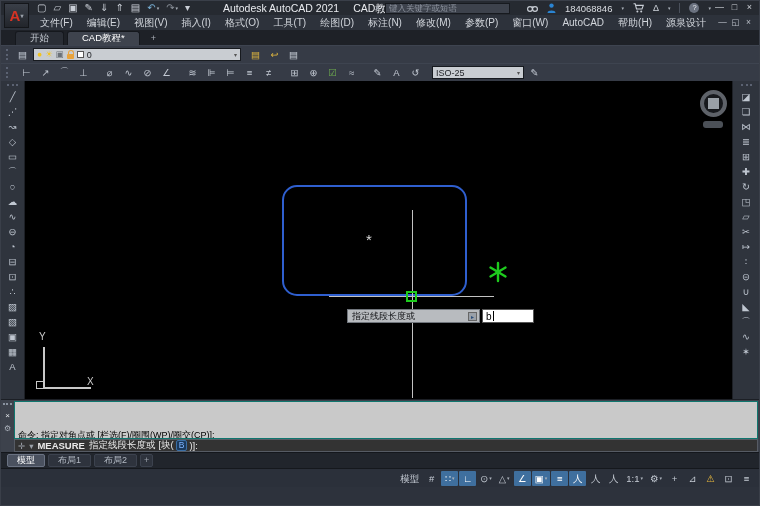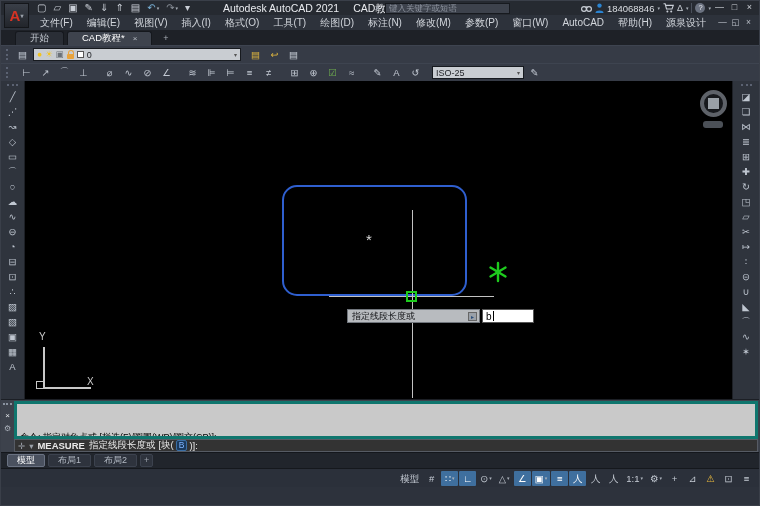--- a/index.html
+++ b/index.html
@@ -13,42 +13,42 @@
   .logo .logo-dd{font-size:6px;color:#9aa0aa;vertical-align:3px;}
   .qat{margin-left:36px;display:flex;align-items:center;gap:7px;}
   .qbtn{background:none;border:none;padding:0;color:#c9ced6;font-size:10px;line-height:12px;display:flex;align-items:center;gap:1px;cursor:pointer;}
   .ddarrow{display:none;font-size:5px;color:#aab0ba;}
   .ddarrow.dd{display:inline;}
   .title-text{position:absolute;left:222px;top:1px;font-size:10.5px;color:#e9ebef;white-space:nowrap;}
   .title-text .doc{margin-left:14px;}
   .search-caret{position:absolute;left:375px;top:3px;font-size:7px;color:#9aa0aa;cursor:pointer;}
   .searchbox{position:absolute;left:384px;top:2px;width:125px;height:11px;background:#3d424c;border:1px solid #171a1f;
              font-size:8.5px;color:#8d939e;padding:0 3px;line-height:9px;cursor:text;}
-  .tb-right{position:absolute;right:48px;top:0;height:14px;display:flex;align-items:center;gap:3px;}
+  .tb-right{position:absolute;right:48px;top:0;height:14px;display:flex;align-items:center;gap:9px;}
   .svgico{display:inline-flex;cursor:pointer;}
   .uname{font-size:9.5px;color:#dbdee3;cursor:pointer;}
   .mini-dd{font-size:5px;color:#aab0ba;cursor:pointer;}
   .adesk{font-size:9px;color:#cfd4db;cursor:pointer;}
   .vdiv{width:1px;height:10px;background:#4a505b;}
   .helpico{width:10px;height:10px;border-radius:50%;background:#6b7280;color:#e8eaee;font-size:7.5px;line-height:10px;text-align:center;cursor:pointer;}
   .winctl{position:absolute;right:2px;top:0;display:flex;}
   .winctl span{width:15px;height:13px;font-size:9px;color:#cfd3d9;text-align:center;line-height:13px;cursor:pointer;}
 
   
   .menubar{position:relative;height:15px;background:#2d323b;display:flex;align-items:center;padding-left:32px;}
   .menus{display:flex;align-items:center;}
   .mitem{padding:0 7px;font-size:10px;color:#d2d6dc;line-height:15px;cursor:pointer;white-space:nowrap;}
   .docctl{position:absolute;right:4px;top:0;display:flex;}
   .docctl span{width:13px;height:14px;font-size:8.5px;color:#b9bec7;text-align:center;line-height:14px;cursor:pointer;}
 
   
   .filetabs{height:15px;background:#1e2127;display:flex;align-items:flex-end;padding-left:14px;}
   .ftab{height:14px;margin-right:3px;padding:0 14px;background:#2a2e36;border:1px solid #15181d;border-bottom:none;
         border-radius:3px 3px 0 0;display:flex;align-items:center;gap:8px;font-size:9.5px;color:#c2c7cf;cursor:pointer;}
-  .ftab.active{background:#3e434d;color:#fff;}
+  .ftab.active{background:#3e434d;color:#fff;flex-direction:column;}
   .tclose{font-size:8px;color:#b7bcc4;cursor:pointer;}
   .addtab{width:13px;height:13px;margin-left:4px;font-size:9px;color:#a9aeb7;text-align:center;line-height:12px;cursor:pointer;}
 
   
   .trow{height:18px;background:#363b46;display:flex;align-items:center;padding-left:2px;gap:3px;border-top:1px solid #3e4450;}
   .grip{width:3px;height:11px;border-left:2px dotted #5b6272;margin:0 3px;cursor:grab;}
   .tico{min-width:15px;height:15px;background:none;border:none;padding:0 1px;display:flex;align-items:center;justify-content:center;
         color:#c3c9d3;font-size:9.5px;cursor:pointer;}
   .tico.sep{margin-left:7px;}
   .layercombo,.pcombo,.dimcombo{height:13px;background:#c9cdd2;border:1px solid #171a1f;display:flex;align-items:center;
@@ -102,21 +102,21 @@
   .navwheel{position:absolute;left:675px;top:9px;width:27px;height:27px;border-radius:50%;border:4px solid #5e6269;background:#17191d;cursor:pointer;}
   .nw-core{position:absolute;left:4px;top:4px;width:11px;height:11px;background:#9aa0a7;}
   .navpill{position:absolute;left:678px;top:40px;width:20px;height:7px;background:#4b5057;border-radius:3px;cursor:pointer;}
 
   
   .dock{position:relative;height:53px;background:#3d424c;border-top:1px solid #1c1f25;}
   .dock-strip{position:absolute;left:0;top:0;bottom:0;width:13px;display:flex;flex-direction:column;align-items:center;padding-top:3px;gap:5px;}
   .dgrip{width:9px;height:4px;border-top:2px dotted #8a93a0;cursor:grab;}
   .dclose{font-size:8px;color:#e3e6ea;cursor:pointer;line-height:8px;}
   .dwrench{font-size:8px;color:#aab0ba;cursor:pointer;line-height:8px;}
-  .dock-history{position:absolute;left:13px;right:1px;top:1px;height:38px;background:#c9c9c9;border:3px solid #0f766e;
+  .dock-history{position:absolute;left:13px;right:1px;top:1px;height:38px;background:#c9c9c9;border:1px solid #0f766e;
                 padding:1px 3px;font-family:"DejaVu Sans Mono",monospace;font-size:9px;line-height:9.2px;color:#000;white-space:pre;overflow:hidden;}
   .dock-active{position:absolute;left:13px;right:1px;top:39px;height:13px;background:#333333;border:1px solid #565b64;
                display:flex;align-items:center;gap:4px;padding-left:3px;font-family:"DejaVu Sans Mono",monospace;font-size:9.5px;color:#e8e8e8;}
   .cmdico{color:#9aa0a8;font-size:8.5px;}
   .cmdname{font-weight:bold;}
   .optkey{background:#1b3a5c;border:1px solid #3a6ea5;border-radius:2px;color:#7fb4ff;padding:0 2px;font-size:8.5px;line-height:9px;cursor:pointer;}
 
   
   .ltabs{height:16px;background:#21252c;display:flex;align-items:center;padding-left:6px;gap:3px;border-top:1px solid #14171c;}
   .ltab{height:13px;padding:0 9px;font-size:9px;line-height:11px;border-radius:2px;cursor:pointer;

